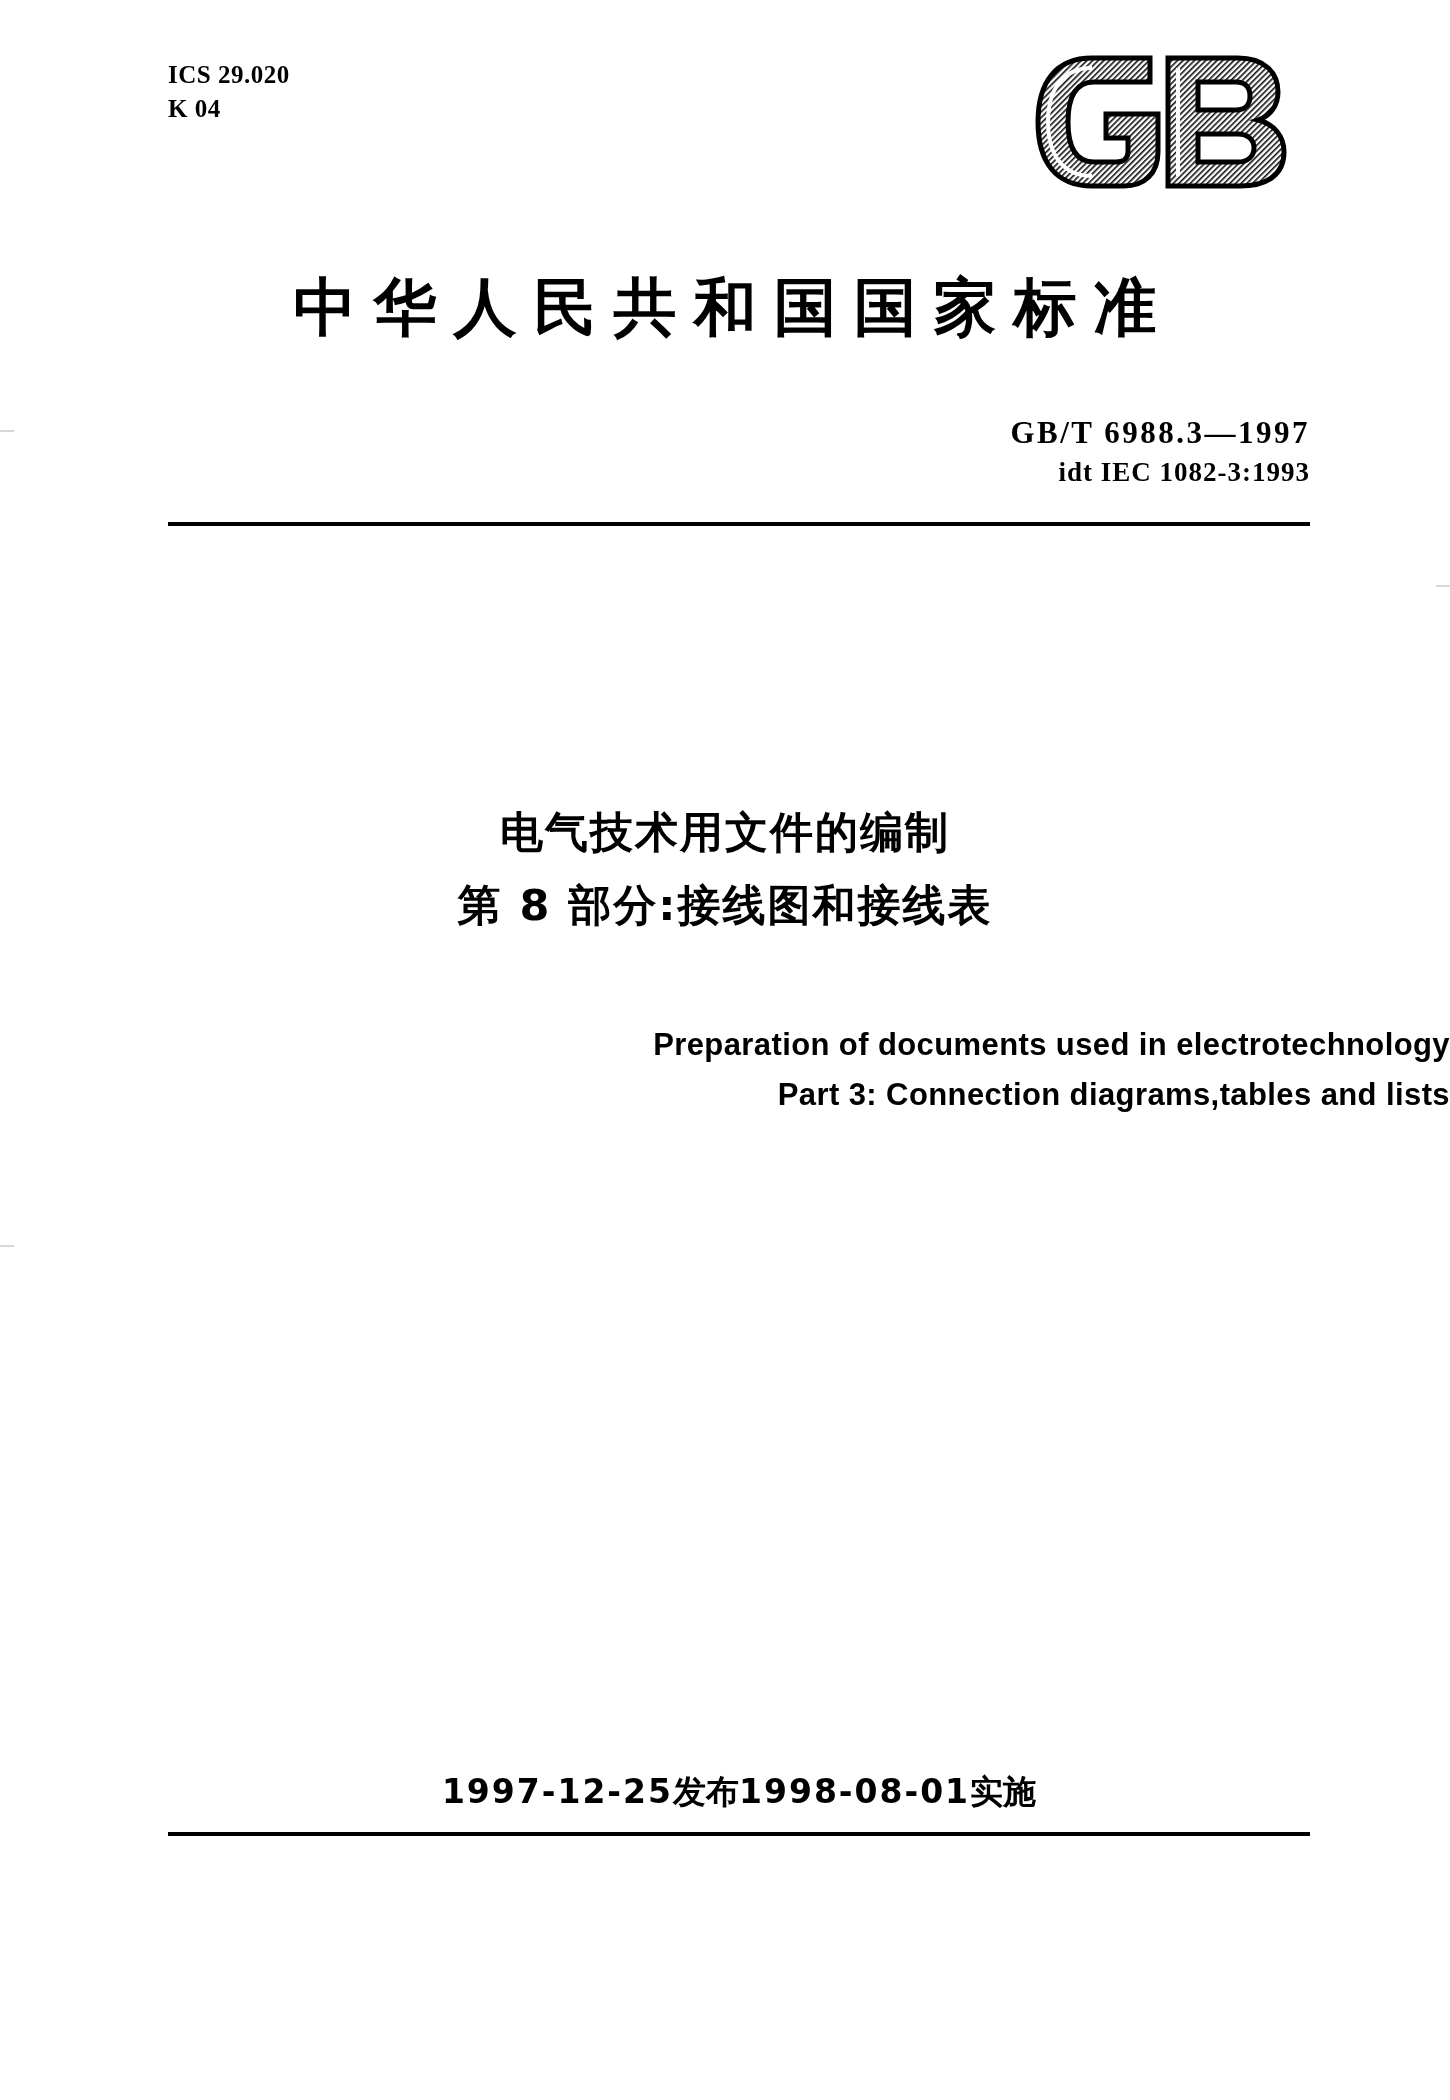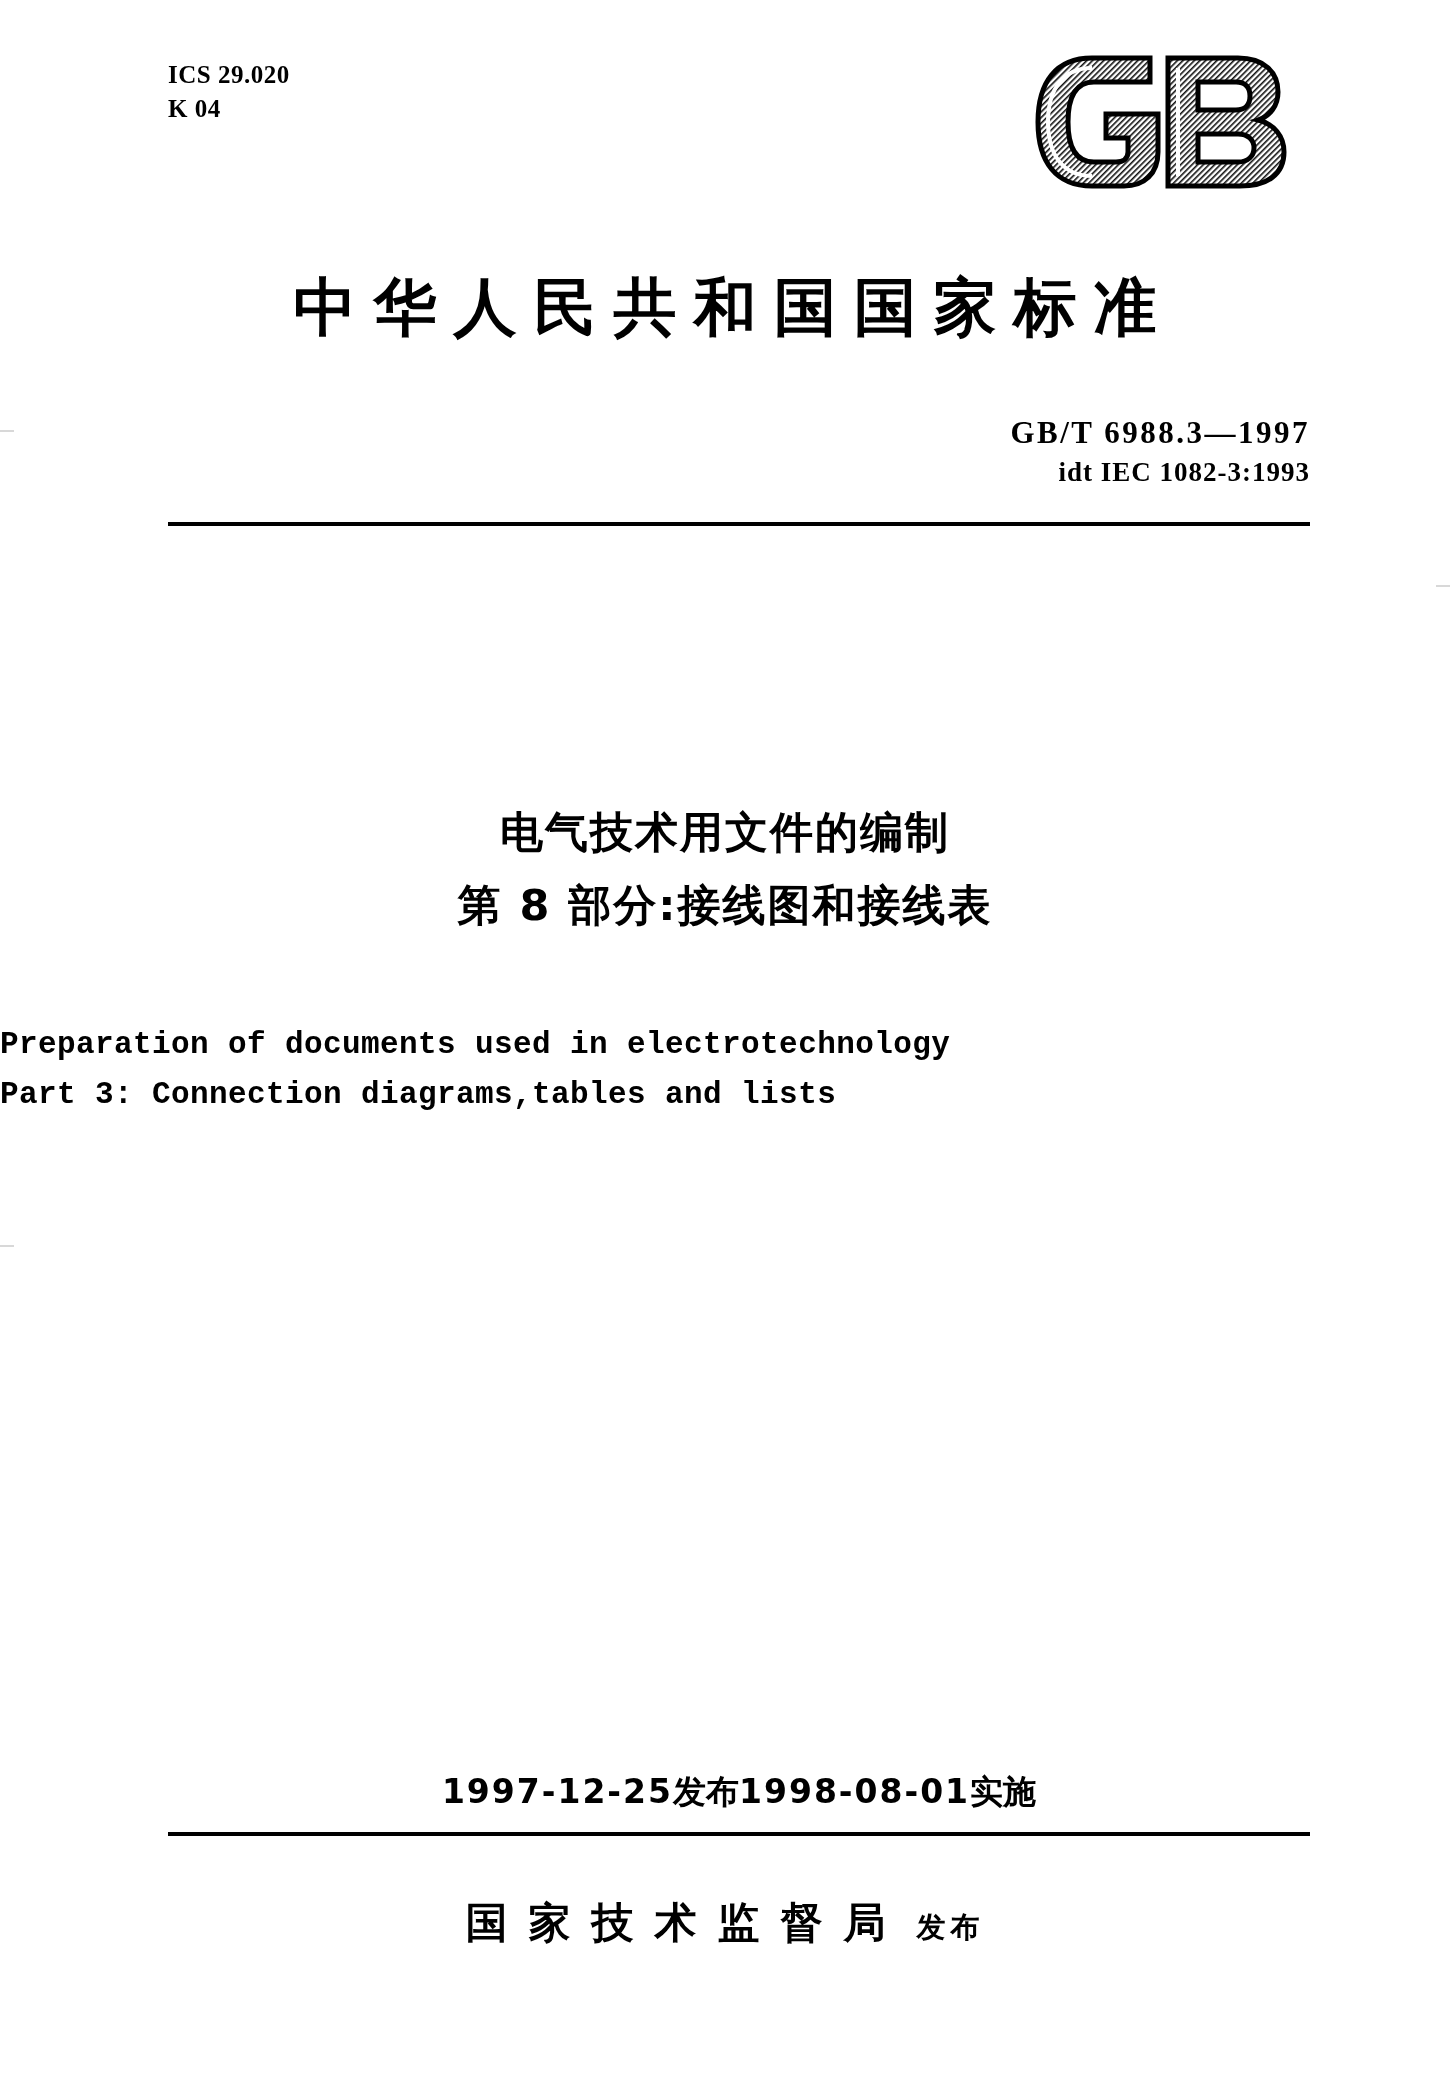--- a/index.html
+++ b/index.html
@@ -111,22 +111,22 @@
   .doc-title-cn .l2 {
     margin-top: 8px;
   }
 
   
   .doc-title-en {
     position: absolute;
     left: 0;
     right: 0;
     top: 1020px;
-    text-align: left;
-    font-family: Liberation Mono, monospace;
+    text-align: right;
+    font-family: Liberation Sans, sans-serif;
     font-weight: bold;
     font-size: 31px;
     line-height: 1.62;
     letter-spacing: 0.4px;
   }
 
   
   .dates {
     position: absolute;
     left: 168px;
@@ -258,17 +258,14 @@
     <div>
       <span class="num">1997-12-25</span><span class="cn">发布</span>
     </div>
     <div>
       <span class="num">1998-08-01</span><span class="cn">实施</span>
     </div>
   </div>
 
   <div class="rule-bottom"></div>
 
-  <div class="issuer">
-    <span class="org">国家技术监督局</span><span class="verb">发布</span>
-  </div>
 
 </div>
 
 </body></html>

